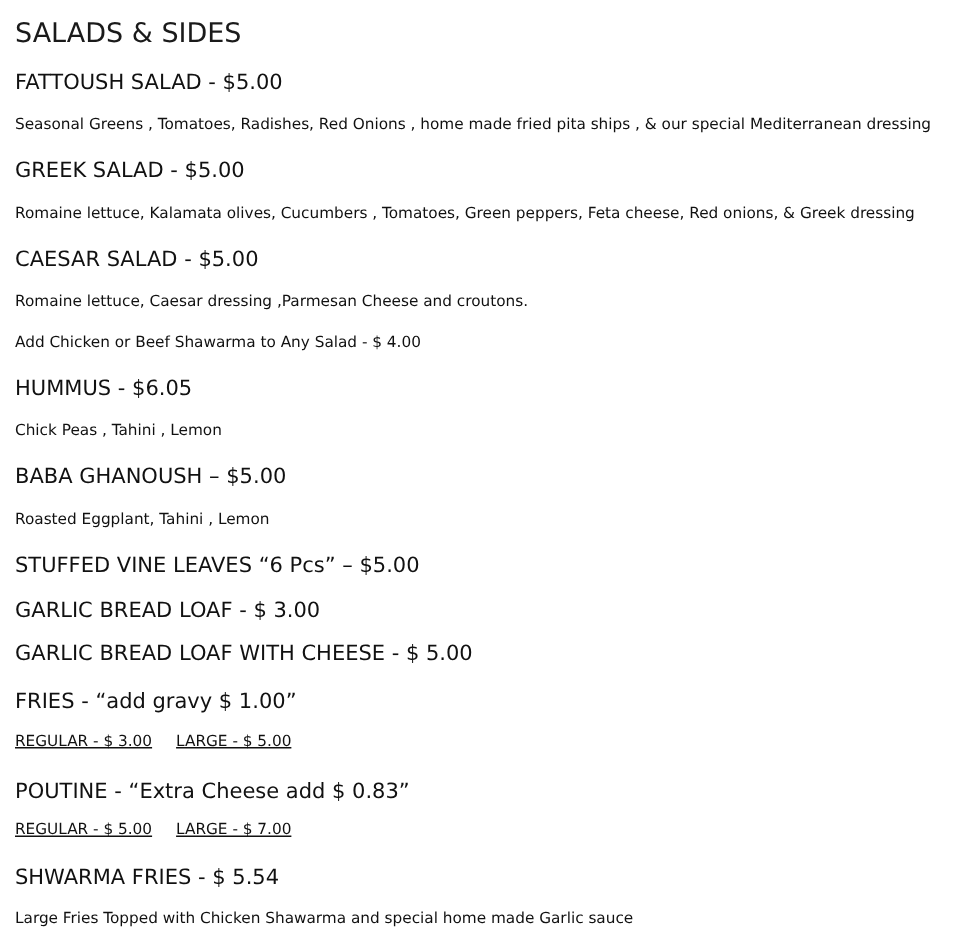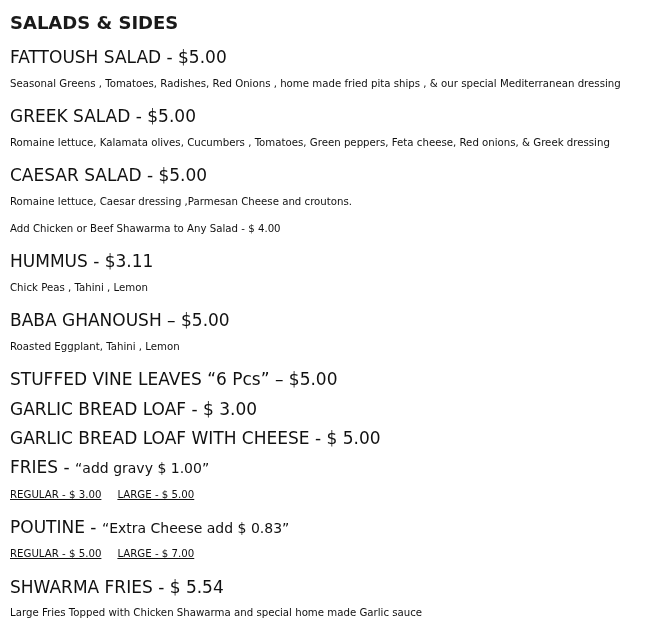--- a/index.html
+++ b/index.html
@@ -13,32 +13,32 @@
       overflow: hidden;
       position: relative;
       font-family: "DejaVu Sans", sans-serif;
       color: #111111;
     }
     .page-title {
       position: absolute;
       left: 10px;
       top: 12px;
       font-size: 18px;
-      font-weight: bold;
+      font-weight: normal;
       letter-spacing: 0px;
       color: #1a1a1a;
       white-space: nowrap;
     }
     .line {
       position: absolute;
       left: 10px;
       white-space: nowrap;
     }
     .item-title {
-      font-size: 17px;
+      font-size: 14px;
       color: #111;
     }
     .desc {
       font-size: 10.2px;
       color: #111;
     }
     .note {
       font-size: 14px;
       color: #111;
     }
@@ -62,21 +62,21 @@
   <div class="line item-title" style="top:47px">FATTOUSH SALAD - $5.00</div>
   <div class="line desc" style="top:78px">Seasonal Greens , Tomatoes, Radishes, Red Onions , home made fried pita ships , &amp; our special Mediterranean dressing</div>
 
   <div class="line item-title" style="top:106px">GREEK SALAD - $5.00</div>
   <div class="line desc" style="top:137px">Romaine lettuce, Kalamata olives, Cucumbers , Tomatoes, Green peppers, Feta cheese, Red onions, &amp; Greek dressing</div>
 
   <div class="line item-title" style="top:165px">CAESAR SALAD - $5.00</div>
   <div class="line desc" style="top:196px">Romaine lettuce, Caesar dressing ,Parmesan Cheese and croutons.</div>
   <div class="line desc" style="top:223px">Add Chicken or Beef Shawarma to Any Salad - $ 4.00</div>
 
-  <div class="line item-title" style="top:251px">HUMMUS - $3.11</div>
+  <div class="line item-title" style="top:251px">HUMMUS - $6.05</div>
   <div class="line desc" style="top:282px">Chick Peas , Tahini , Lemon</div>
 
   <div class="line item-title" style="top:310px">BABA GHANOUSH – $5.00</div>
   <div class="line desc" style="top:341px">Roasted Eggplant, Tahini , Lemon</div>
 
   <div class="line item-title" style="top:369px">STUFFED VINE LEAVES “6 Pcs” – $5.00</div>
 
   <div class="line item-title" style="top:399px">GARLIC BREAD LOAF - $ 3.00</div>
 
   <div class="line item-title" style="top:428px">GARLIC BREAD LOAF WITH CHEESE - $ 5.00</div>

